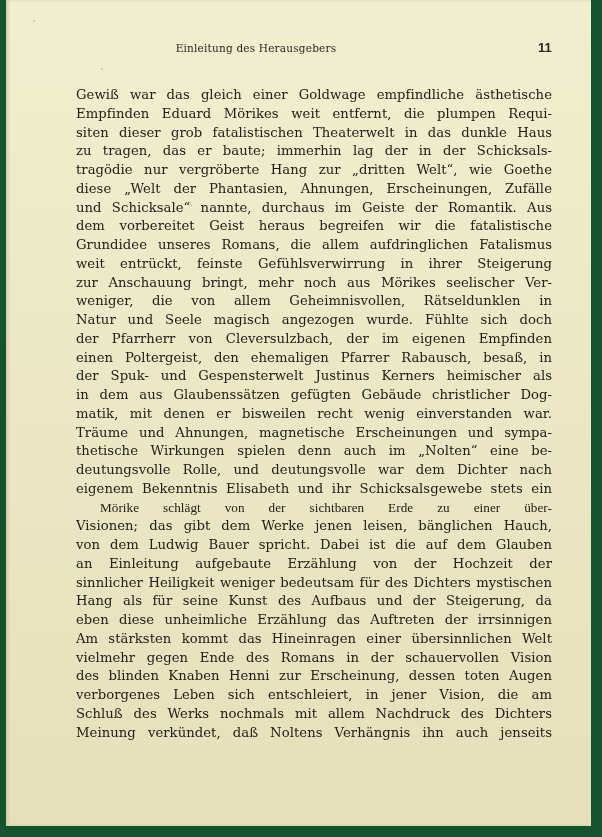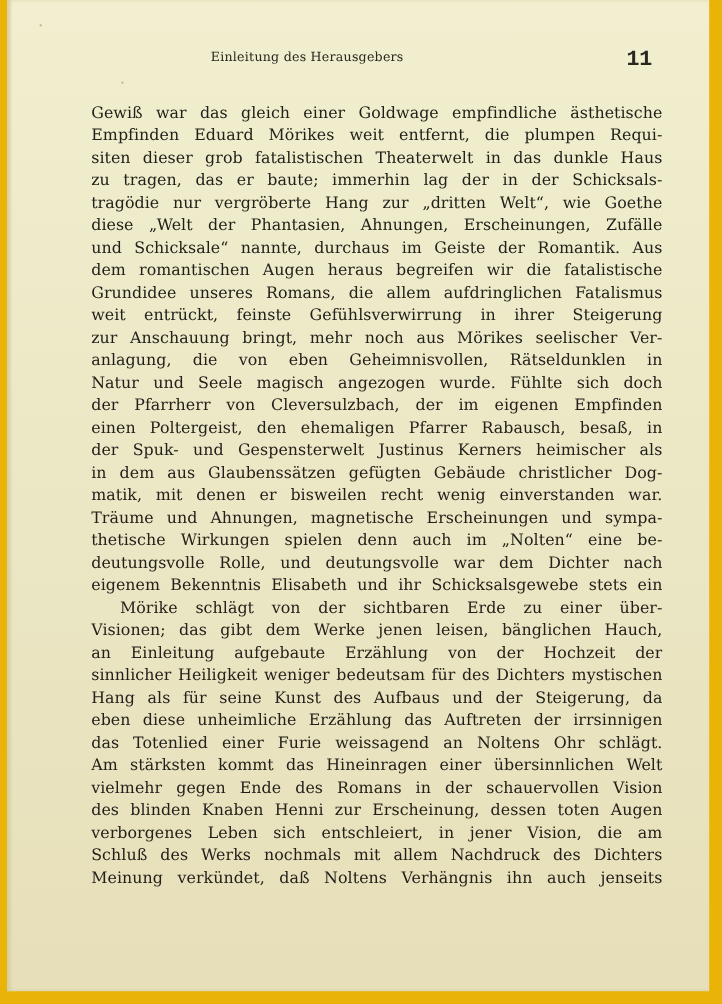--- a/index.html
+++ b/index.html
@@ -7,21 +7,21 @@
       padding: 0;
       width: 602px;
       height: 837px;
       background: #e3e3e6;
       overflow: hidden;
     }
     .viewer {
       position: relative;
       width: 602px;
       height: 837px;
-      background: #eab308;
+      background: #14532d;
     }
     .page {
       position: absolute;
       left: 6px;
       top: 0;
       width: 585px;
       height: 826px;
       background: linear-gradient(180deg, #f1efcf 0%, #ece8c6 45%, #e6dfb9 100%);
       box-shadow: inset 2px 0 3px rgba(170,160,110,0.35);
     }
@@ -46,24 +46,24 @@
       width: 500px;
       top: 2px;
       text-align: center;
       font-family: "DejaVu Serif", serif;
       font-size: 10.5px;
       letter-spacing: 0.2px;
       color: #2a2620;
     }
     .page-number {
       position: absolute;
-      left: 516px;
+      left: 532px;
       top: 0;
-      font-family: Liberation Mono, monospace;
-      font-size: 18px;
+      font-family: Liberation Sans, sans-serif;
+      font-size: 13px;
       font-weight: bold;
       color: #2a2620;
     }
     .body-text {
       position: absolute;
       left: 70px;
       top: 86px;
       width: 476px;
       font-family: "DejaVu Serif", serif;
       font-size: 13.2px;
@@ -77,20 +77,21 @@
       text-align: justify;
       text-align-last: justify;
       height: 18.75px;
       overflow: hidden;
     }
     .line.last {
       text-align-last: left;
     }
     .line.indent {
       padding-left: 24px;
+      font-family: Liberation Serif, serif;
     }
     .speck {
       position: absolute;
       width: 2px;
       height: 2px;
       border-radius: 1px;
       background: rgba(120,110,70,0.35);
     }
   </style>
 </head>
@@ -110,44 +111,44 @@
 
     <div class="body-text">
       <div>
         <span class="line">Gewiß war das gleich einer Goldwage empfindliche ästhetische</span>
         <span class="line">Empfinden Eduard Mörikes weit entfernt, die plumpen Requi-</span>
         <span class="line">siten dieser grob fatalistischen Theaterwelt in das dunkle Haus</span>
         <span class="line">zu tragen, das er baute; immerhin lag der in der Schicksals-</span>
         <span class="line">tragödie nur vergröberte Hang zur „dritten Welt“, wie Goethe</span>
         <span class="line">diese „Welt der Phantasien, Ahnungen, Erscheinungen, Zufälle</span>
         <span class="line">und Schicksale“ nannte, durchaus im Geiste der Romantik.  Aus</span>
-        <span class="line">dem romantischen Augen heraus begreifen wir die fatalistische</span>
+        <span class="line">dem vorbereitet Geist heraus begreifen wir die fatalistische</span>
         <span class="line">Grundidee unseres Romans, die allem aufdringlichen Fatalismus</span>
         <span class="line">weit entrückt, feinste Gefühlsverwirrung in ihrer Steigerung</span>
         <span class="line">zur Anschauung bringt, mehr noch aus Mörikes seelischer Ver-</span>
-        <span class="line">anlagung, die von eben Geheimnisvollen, Rätseldunklen in</span>
+        <span class="line">weniger, die von allem Geheimnisvollen, Rätseldunklen in</span>
         <span class="line">Natur und Seele magisch angezogen wurde.  Fühlte sich doch</span>
         <span class="line">der Pfarrherr von Cleversulzbach, der im eigenen Empfinden</span>
         <span class="line">einen Poltergeist, den ehemaligen Pfarrer Rabausch, besaß, in</span>
         <span class="line">der Spuk- und Gespensterwelt Justinus Kerners heimischer als</span>
         <span class="line">in dem aus Glaubenssätzen gefügten Gebäude christlicher Dog-</span>
         <span class="line">matik, mit denen er bisweilen recht wenig einverstanden war.</span>
         <span class="line">Träume und Ahnungen, magnetische Erscheinungen und sympa-</span>
         <span class="line">thetische Wirkungen spielen denn auch im „Nolten“ eine be-</span>
         <span class="line">deutungsvolle Rolle, und deutungsvolle war dem Dichter nach</span>
         <span class="line">eigenem Bekenntnis Elisabeth und ihr Schicksalsgewebe stets ein</span>
       </div>
       <div>
         <span class="line indent">Mörike schlägt von der sichtbaren Erde zu einer über-</span>
         <span class="line">Visionen; das gibt dem Werke jenen leisen, bänglichen Hauch,</span>
+        <span class="line">von dem Ludwig Bauer spricht.  Dabei ist die auf dem Glauben</span>
         <span class="line">an Einleitung aufgebaute Erzählung von der Hochzeit der</span>
         <span class="line">sinnlicher Heiligkeit weniger bedeutsam für des Dichters mystischen</span>
         <span class="line">Hang als für seine Kunst des Aufbaus und der Steigerung, da</span>
         <span class="line">eben diese unheimliche Erzählung das Auftreten der irrsinnigen</span>
-        <span class="line">das Totenlied einer Furie weissagend an Noltens Ohr schlägt.</span>
         <span class="line">Am stärksten kommt das Hineinragen einer übersinnlichen Welt</span>
         <span class="line">vielmehr gegen Ende des Romans in der schauervollen Vision</span>
         <span class="line">des blinden Knaben Henni zur Erscheinung, dessen toten Augen</span>
         <span class="line">verborgenes Leben sich entschleiert, in jener Vision, die am</span>
         <span class="line">Schluß des Werks nochmals mit allem Nachdruck des Dichters</span>
         <span class="line">Meinung verkündet, daß Noltens Verhängnis ihn auch jenseits</span>
 
       </div>
     </div>
   </div>

